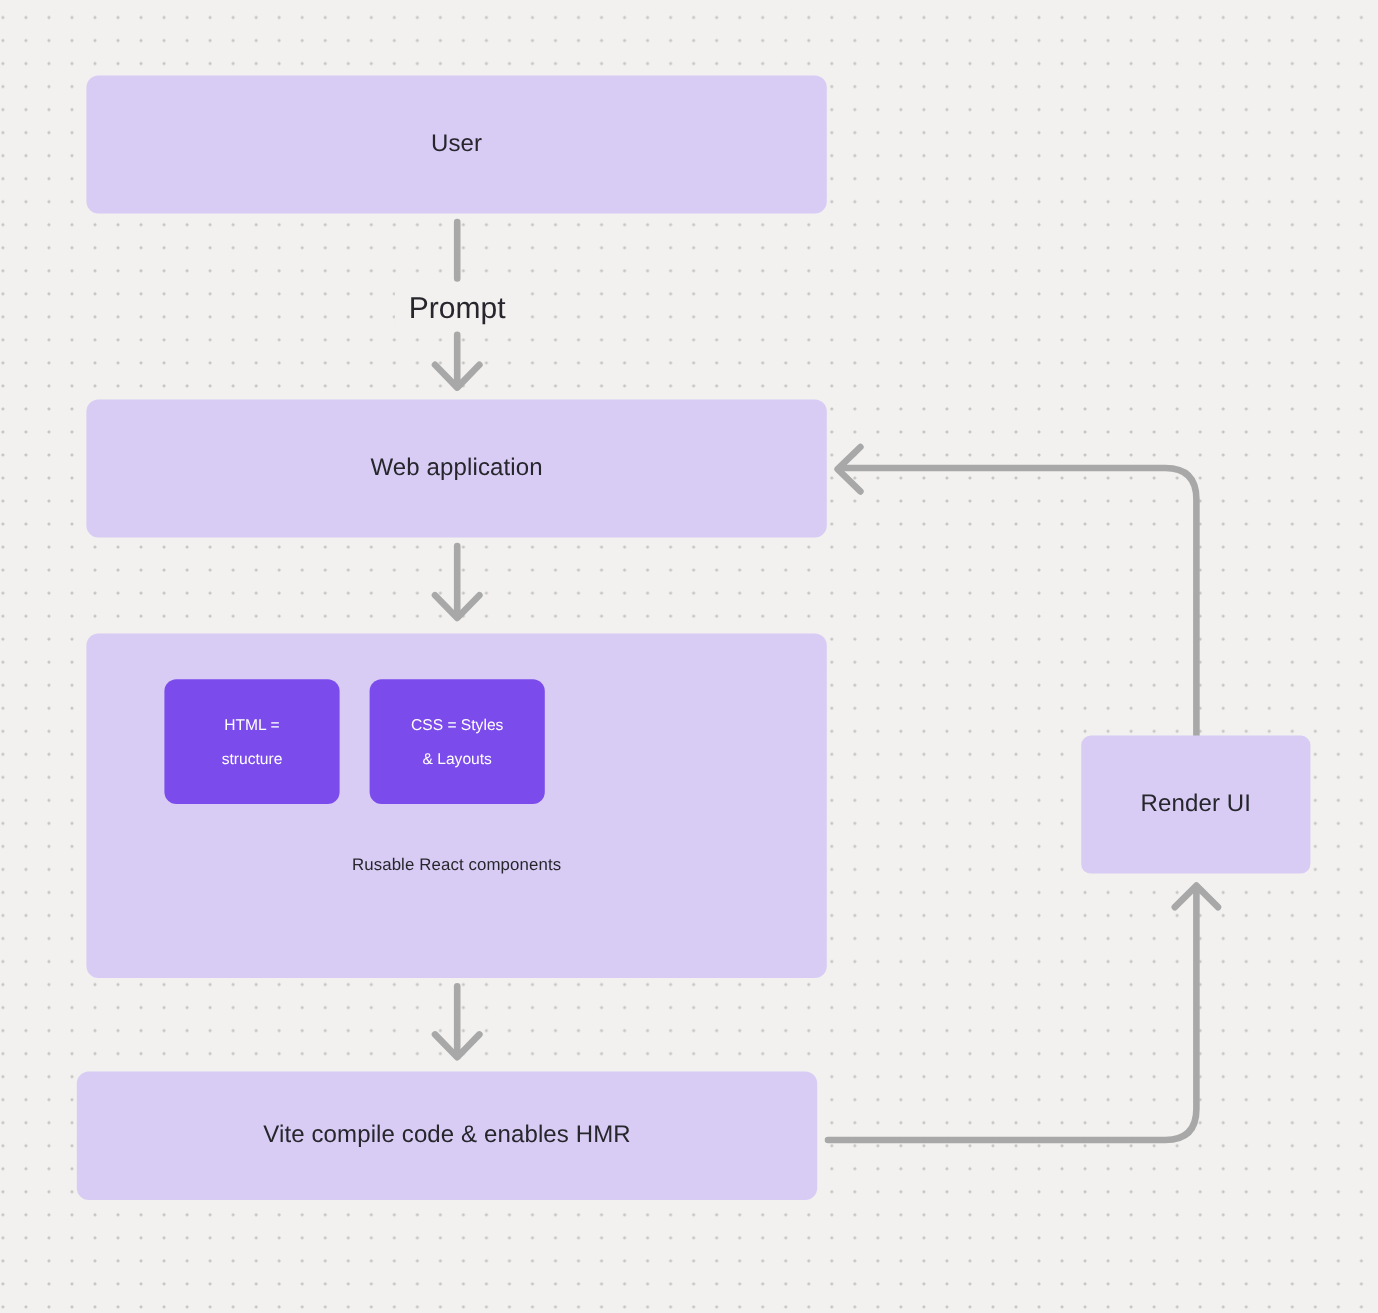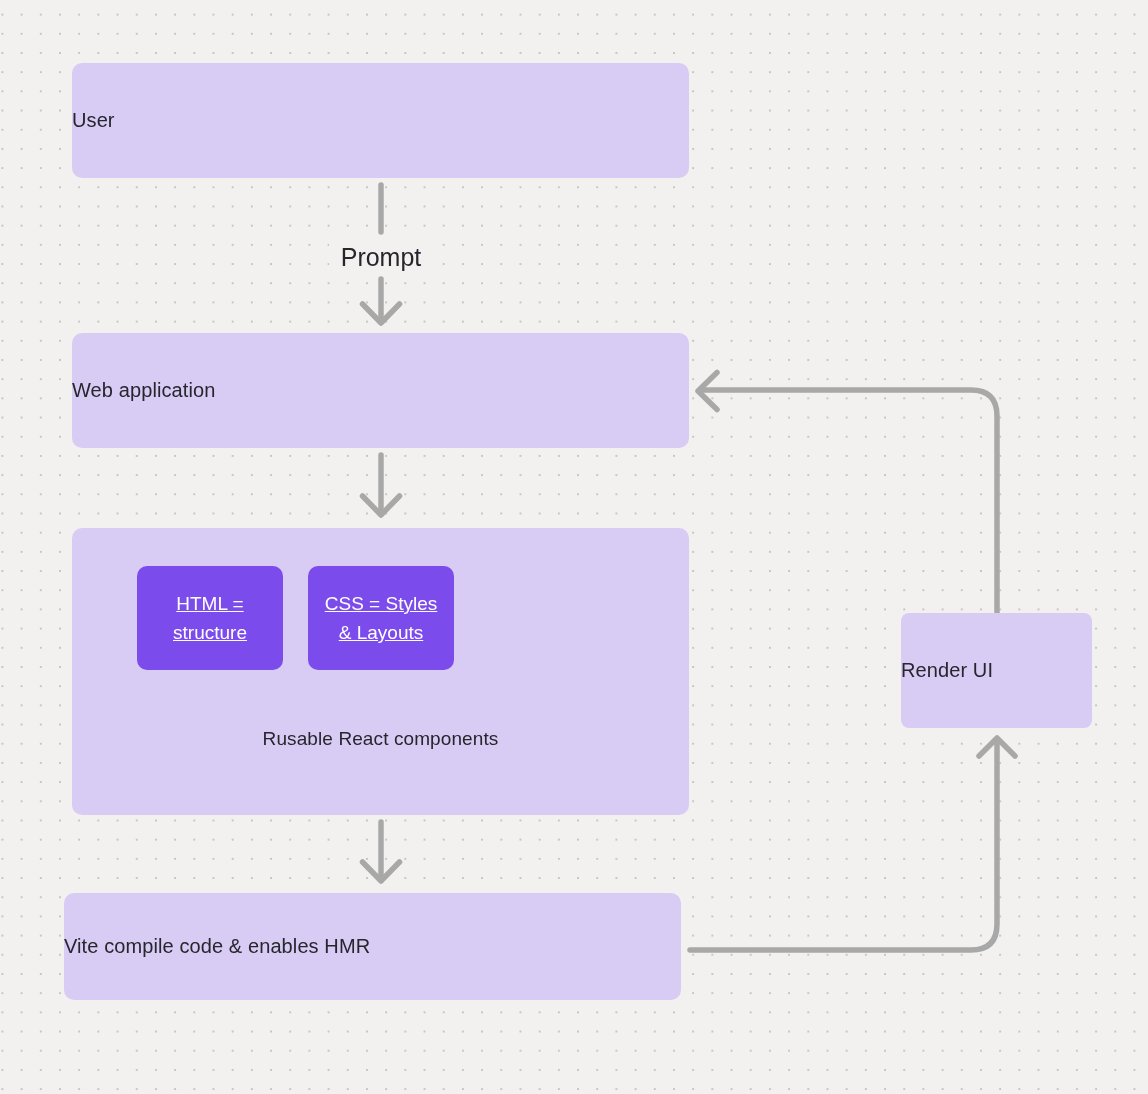--- a/index.html
+++ b/index.html
@@ -40,21 +40,21 @@
     stroke-width: 5.5;
     stroke-linecap: round;
     stroke-linejoin: round;
   }
   .node {
     position: absolute;
     background: var(--node-fill);
     border-radius: 10px;
     display: flex;
     align-items: center;
-    justify-content: flex-start;
+    justify-content: center;
     text-align: center;
     font-size: 20px;
     color: var(--node-text);
     letter-spacing: 0.1px;
   }
   .node-user   { left: 72px; top: 63px;  width: 617px; height: 115px; }
   .node-webapp { left: 72px; top: 333px; width: 617px; height: 115px; }
   .node-group  { left: 72px; top: 528px; width: 617px; height: 287px; }
   .node-vite   { left: 64px; top: 893px; width: 617px; height: 107px; }
   .node-render { left: 901px; top: 613px; width: 191px; height: 115px; border-radius: 8px; }
@@ -62,35 +62,34 @@
     position: absolute;
     width: 146px;
     height: 104px;
     background: var(--chip-fill);
     border-radius: 10px;
     display: flex;
     align-items: center;
     justify-content: center;
     text-align: center;
     color: var(--chip-text);
-    font-size: 19px;
+    font-size: 13px;
     line-height: 29px;
     white-space: pre-line;
-    text-decoration: underline;
   }
   .chip-html { left: 137px; top: 566px; }
   .chip-css  { left: 308px; top: 566px; }
   .chip-js   { left: 478px; top: 566px; }
   .group-label {
     position: absolute;
     left: 72px;
-    top: 728px;
+    top: 712px;
     width: 617px;
     text-align: center;
-    font-size: 19px;
+    font-size: 14px;
     color: var(--node-text);
     letter-spacing: 0.1px;
   }
   .edge-label {
     position: absolute;
     left: 329px;
     top: 242px;
     width: 104px;
     height: 30px;
     line-height: 30px;

